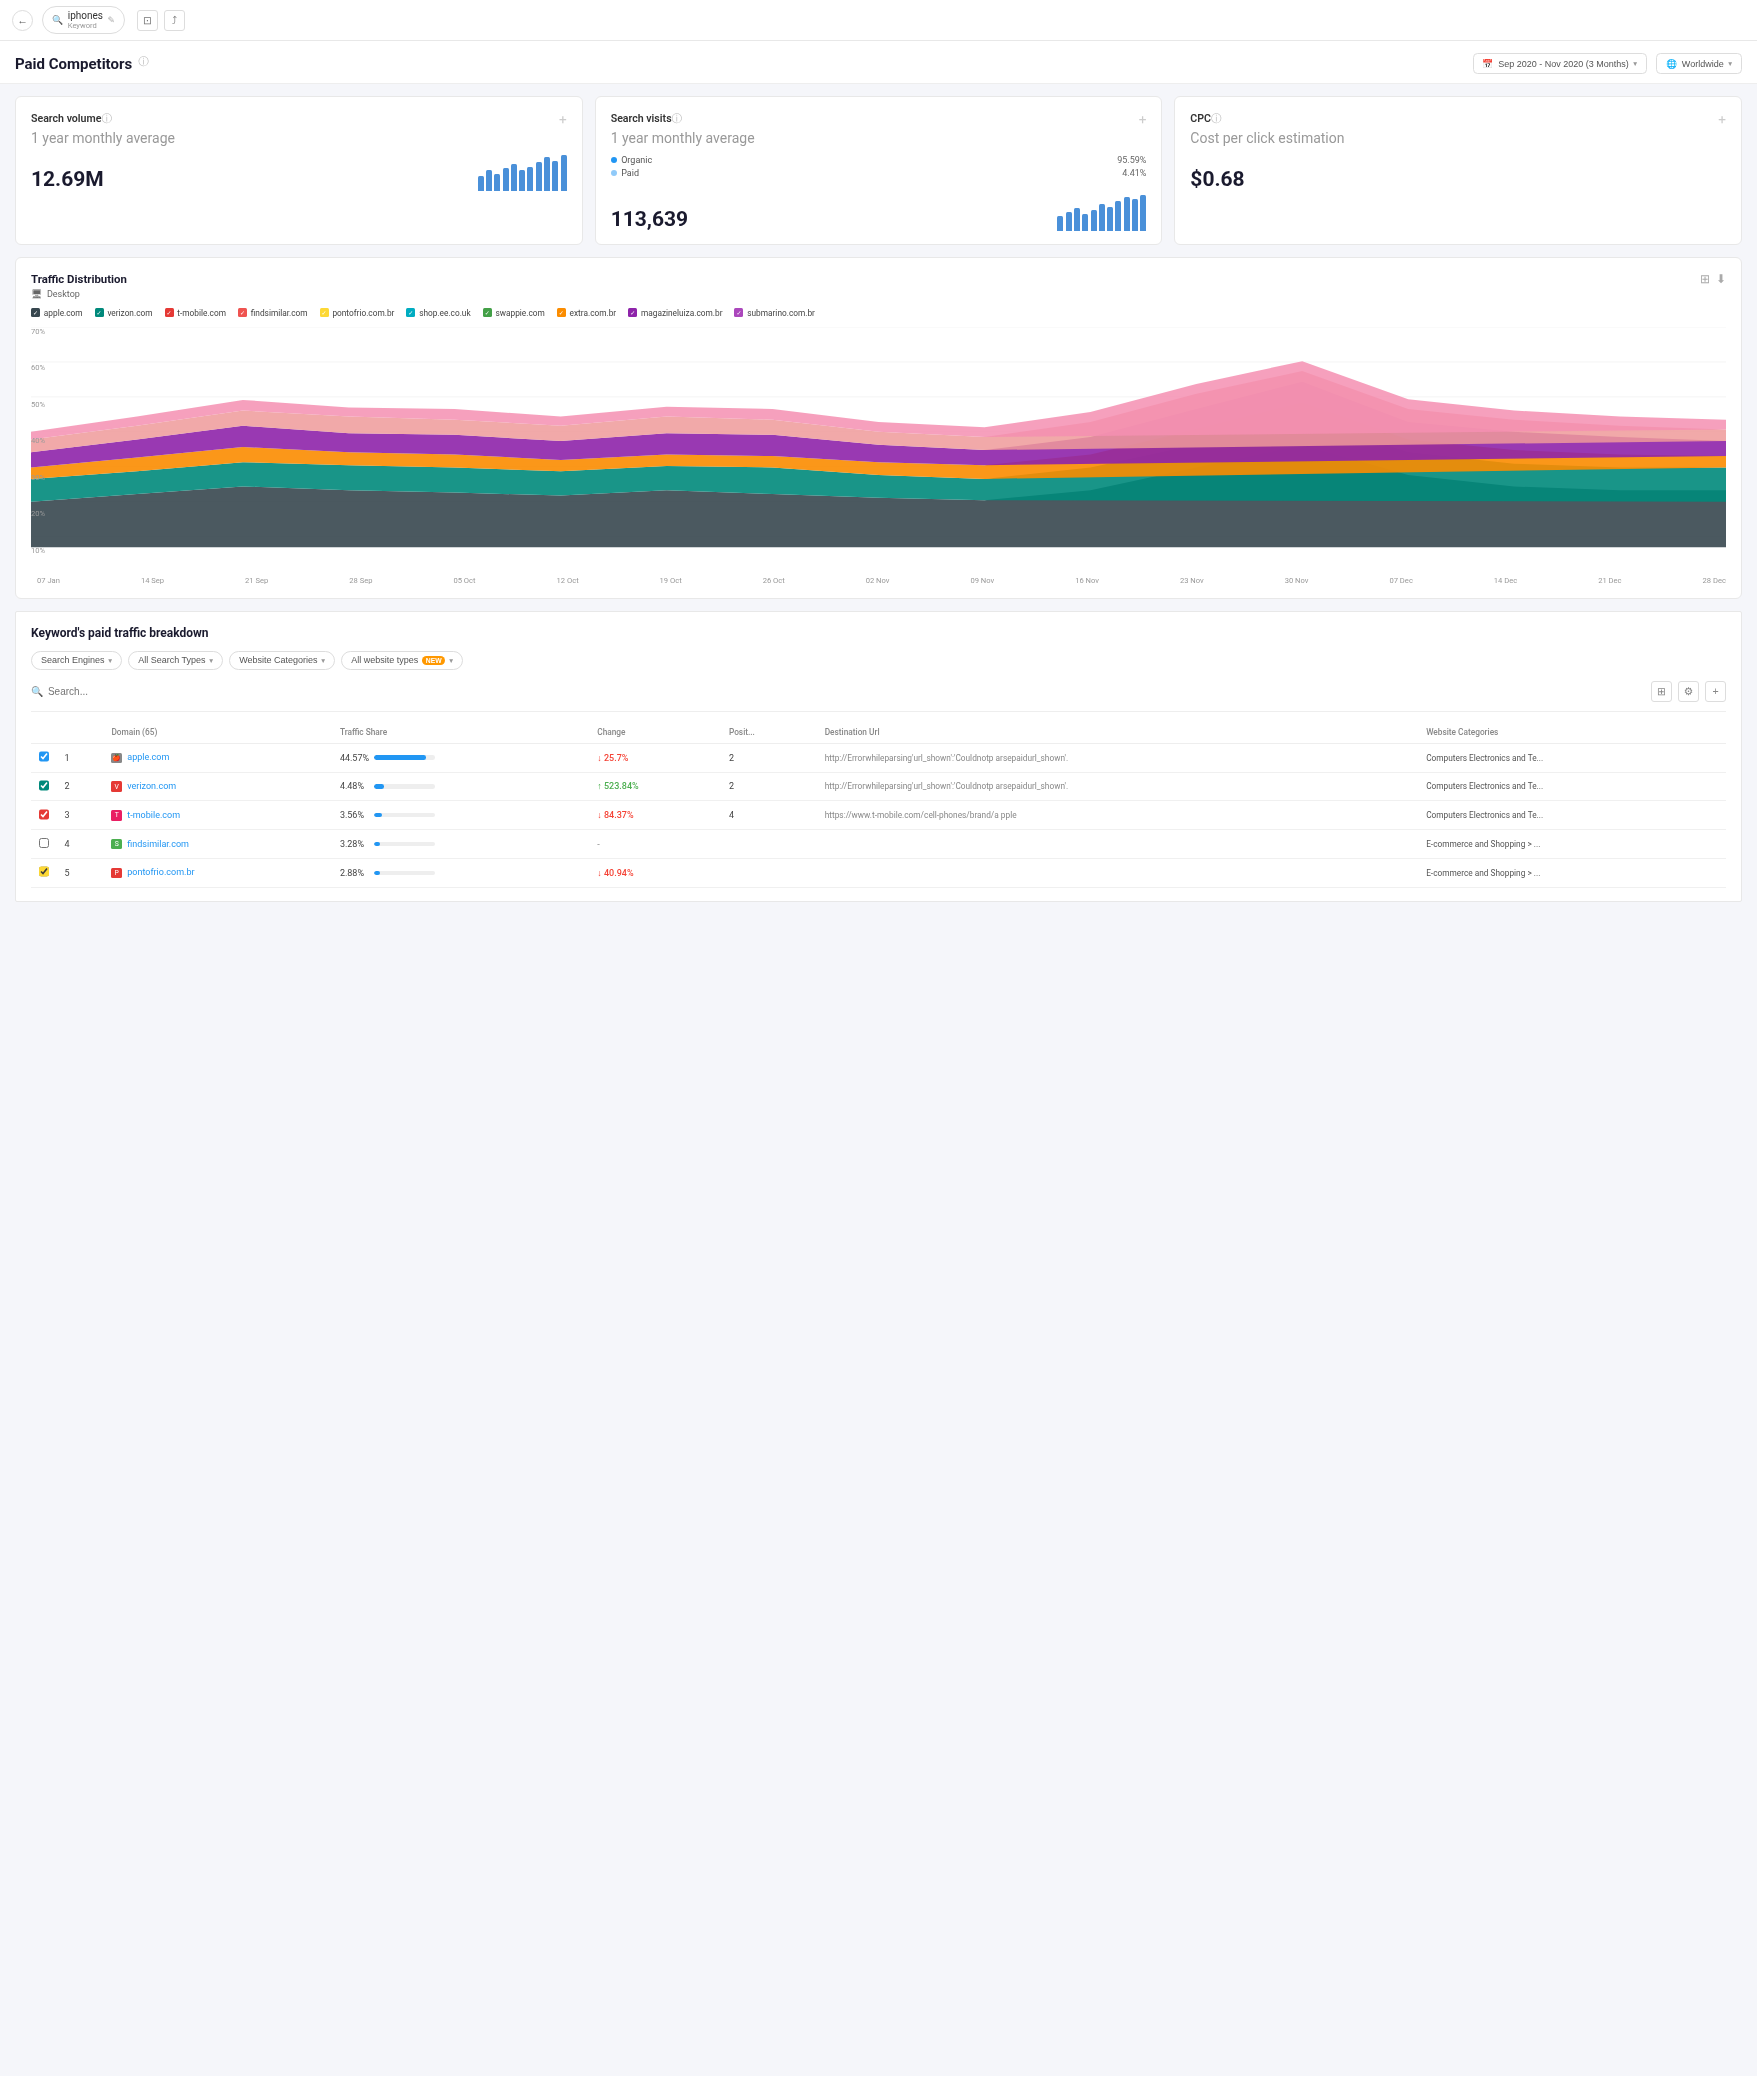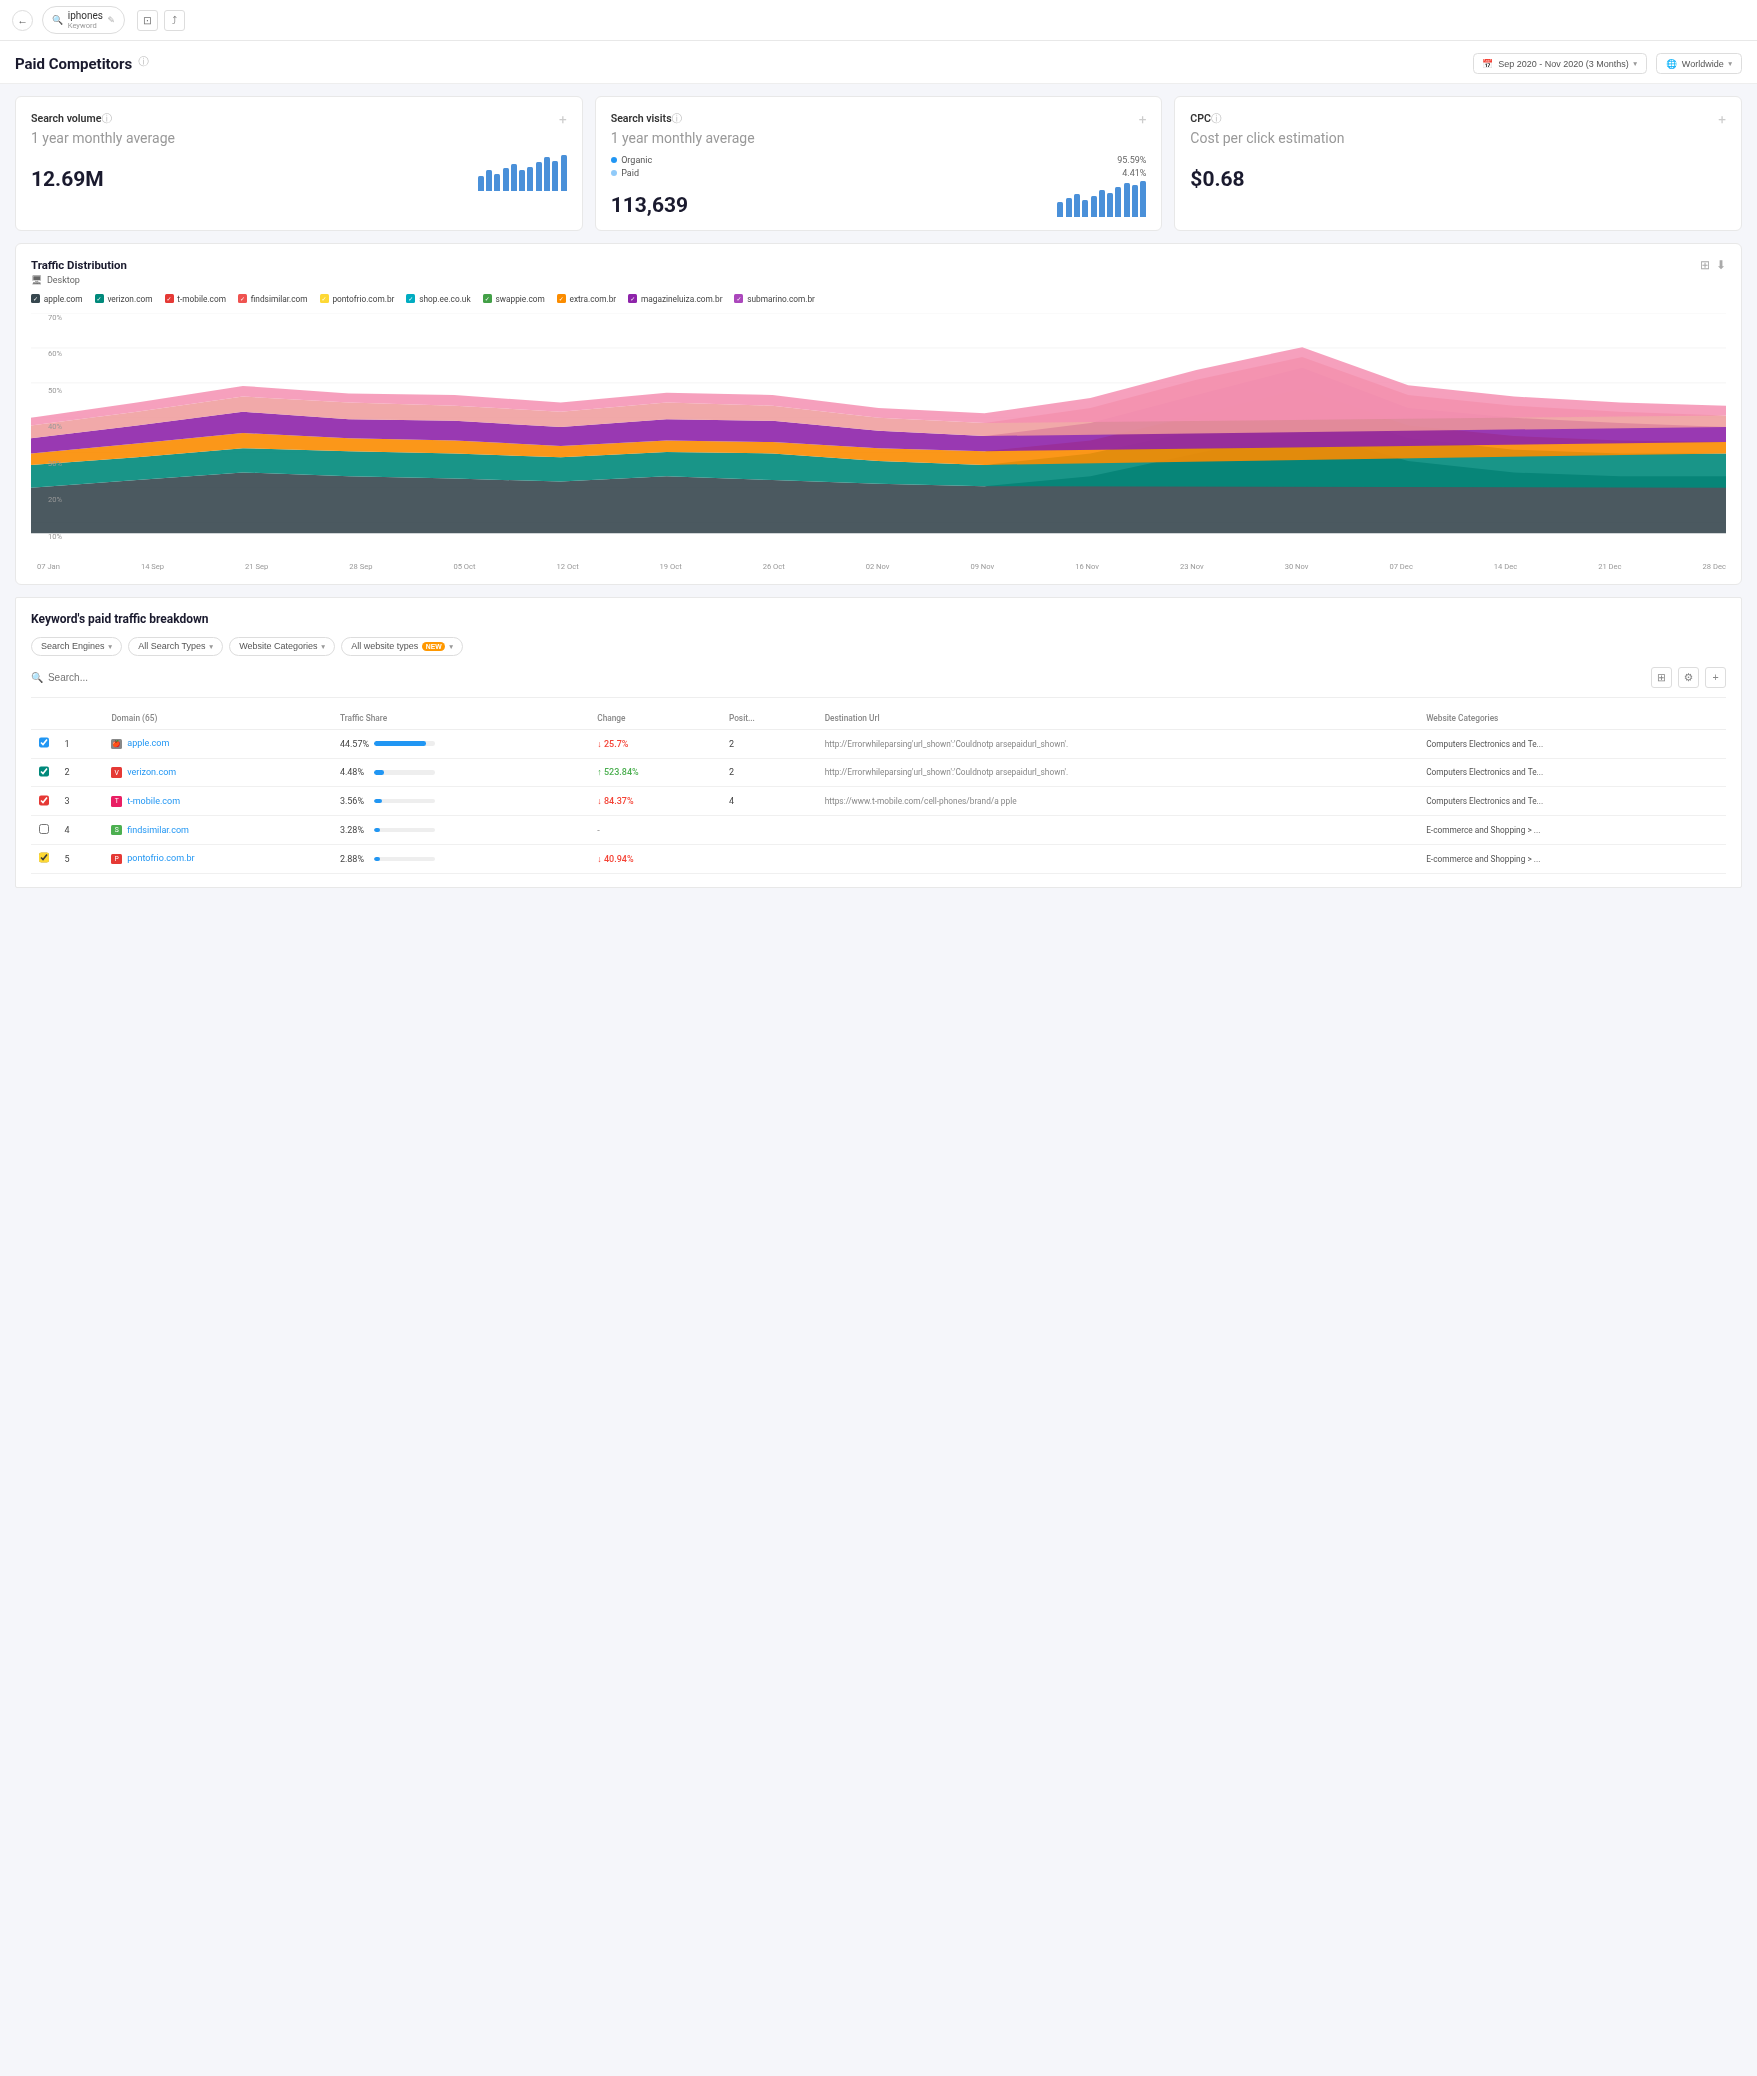--- a/index.html
+++ b/index.html
@@ -27,21 +27,21 @@
 
     
     .metrics-row { display: flex; gap: 12px; padding: 12px 15px; }
     .metric-card { background: #fff; border-radius: 6px; border: 0.8px solid #e8e8e8; flex: 1; padding: 13.6px 15px; }
     .metric-header { display: flex; align-items: center; justify-content: space-between; margin-bottom: 3px; }
     .metric-title { font-size: 10.6px; font-weight: 600; color: #333; }
     .metric-subtitle { font-size: 14px; color: #999; margin-bottom: 9px; }
     .metric-value { font-size: 21px; font-weight: 700; color: #1a1a2e; }
     .plus-btn { color: #ccc; font-size: 13.6px; cursor: pointer; }
     .metric-content { display: flex; align-items: flex-end; justify-content: space-between; }
-    .metric-legends { margin-bottom: 3px; }
+    .metric-legends { margin-bottom: 17px; }
     .legend-item { display: flex; align-items: center; gap: 4.5px; margin-bottom: 3px; font-size: 9px; color: #555; }
     .legend-dot { width: 6px; height: 6px; border-radius: 50%; }
     .legend-pct { margin-left: auto; color: #666; font-size: 9px; }
 
     
     .mini-bars { display: flex; align-items: flex-end; gap: 2.3px; height: 36px; }
     .mini-bar { width: 6px; border-radius: 1.5px 1.5px 0 0; background: #4a90d9; }
 
     
     .chart-section { margin: 0 15px 12px; background: #fff; border-radius: 6px; border: 0.8px solid #e8e8e8; padding: 13.6px 15px; }
@@ -302,21 +302,21 @@
 
       <polygon points="0,185 60,172 120,158 180,165 240,168 300,175 360,168 420,170 480,178 540,182 600,168 660,135 720,100 780,148 840,162 900,168 960,170 960,185 540,200 480,195 420,185 360,183 300,190 240,185 180,182 120,178 60,190 0,200" fill="#fb8c00" opacity="0.9"></polygon>
 
       <polygon points="0,165 60,148 120,130 180,140 240,142 300,150 360,140 420,142 480,155 540,162 600,145 660,108 720,72 780,125 840,138 900,145 960,150 960,170 540,182 480,178 420,170 360,168 300,175 240,168 180,165 120,158 60,172 0,185" fill="#8e24aa" opacity="0.9"></polygon>
 
       <polygon points="0,148 60,130 120,110 180,118 240,122 300,130 360,118 420,122 480,138 540,145 600,125 660,88 720,58 780,108 840,122 900,130 960,135 960,150 540,162 480,155 420,142 360,140 300,150 240,142 180,140 120,130 60,148 0,165" fill="#ef9a9a" opacity="0.85"></polygon>
 
       <polygon points="0,138 60,118 120,96 180,106 240,108 300,118 360,105 420,108 480,125 540,132 600,112 660,75 720,45 780,95 840,110 900,118 960,122 960,135 540,145 480,138 420,122 360,118 300,130 240,122 180,118 120,110 60,130 0,148" fill="#f48fb1" opacity="0.85"></polygon>
     </svg>
     
-    <div style="position:absolute;left:17px;top:0;height:100%;display:flex;flex-direction:column;justify-content:space-between;font-size:7.6px;color:#999;pointer-events:none;padding-bottom:15px;">
+    <div style="position:absolute;left:0;top:0;height:100%;display:flex;flex-direction:column;justify-content:space-between;font-size:7.6px;color:#999;pointer-events:none;padding-bottom:15px;">
       <span>70%</span>
       <span>60%</span>
       <span>50%</span>
       <span>40%</span>
       <span>30%</span>
       <span>20%</span>
       <span>10%</span>
     </div>
   </div>
   <div class="x-labels" style="padding-left:6px;padding-right:0;font-size:7.6px;color:#999;display:flex;justify-content:space-between;margin-top:3px;">

